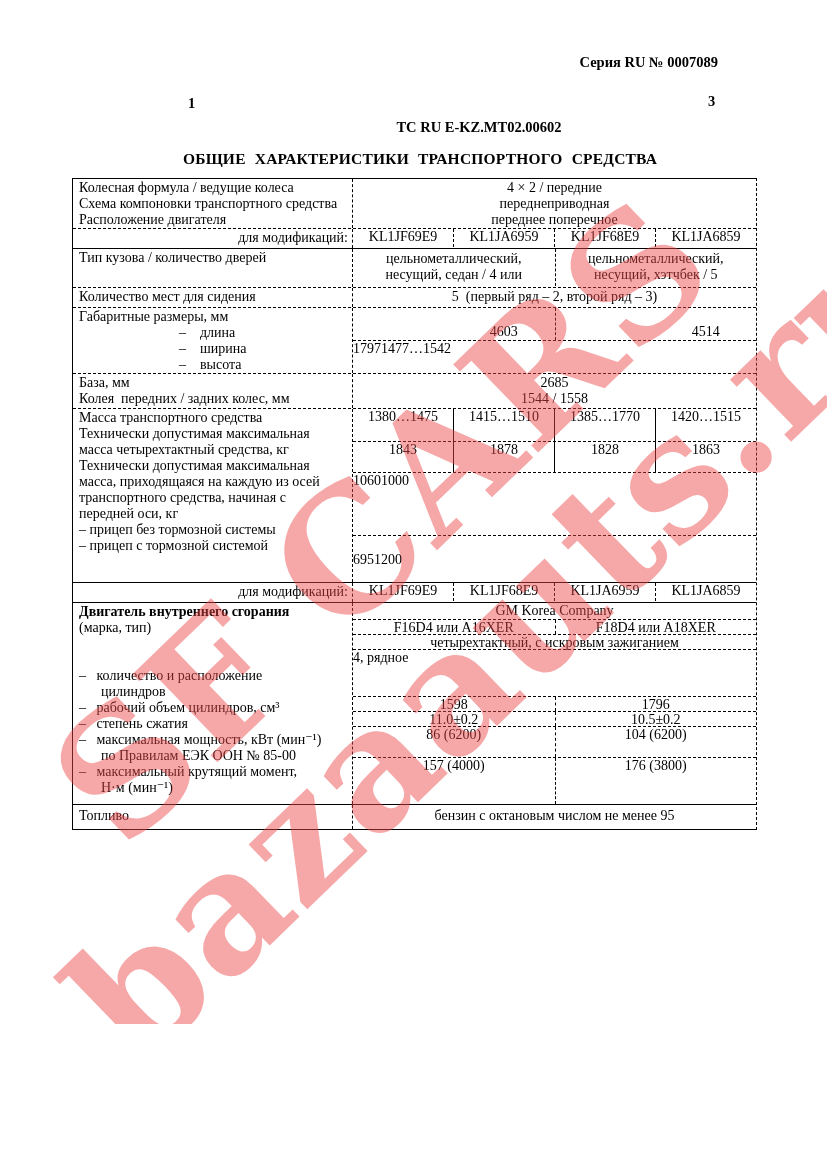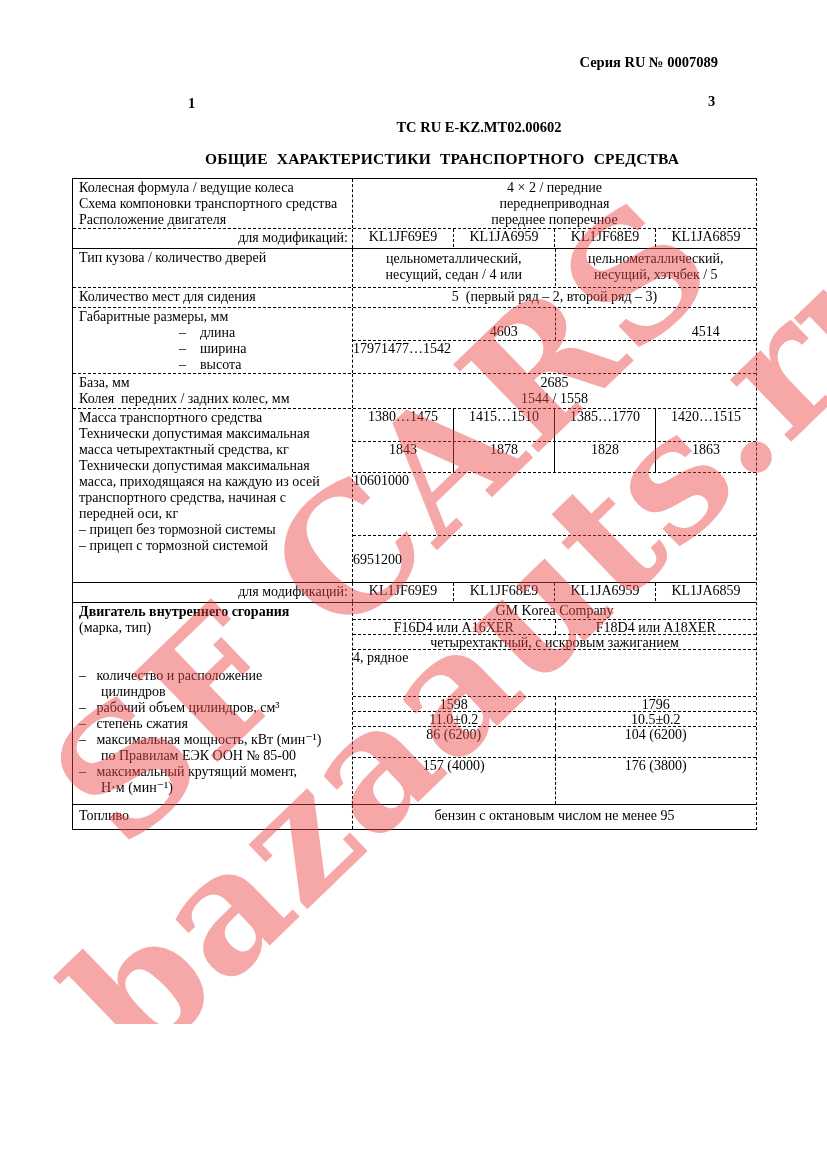--- a/index.html
+++ b/index.html
@@ -6,21 +6,21 @@
   .page {
     position:relative; width:827px; height:1024px; background:#ffffff;
     font-family:"Liberation Serif","DejaVu Serif",serif; color:#000;
     overflow:hidden;
   }
   .hdr { position:absolute; font-weight:bold; font-size:14.5px; white-space:nowrap; }
   #series   { top:54px;  right:109px; }
   #pg-left  { top:95px;  left:188px; }
   #pg-right { top:93px;  left:708px; }
   #approval { top:119px; left:479px; transform:translateX(-50%); }
-  #doc-title{ top:150px; left:442px; transform:translateX(-50%); font-size:15.5px; word-spacing:5px; letter-spacing:.2px; }
+  #doc-title{ top:150px; left:420px; transform:translateX(-50%); font-size:15.5px; word-spacing:5px; letter-spacing:.2px; }
 
   .tbl {
     position:absolute; left:72px; top:178px; width:685px;
     border-top:1.8px solid #000; border-bottom:1.8px solid #000;
     border-left:1.6px solid #000; border-right:1px dashed #000;
     font-size:14px; line-height:16px; box-sizing:border-box; background:transparent;
   }
   .row { display:flex; border-top:1px dashed #000; align-items:stretch; }
   .row:first-child { border-top:none; }
   .row.st { border-top:1.6px solid #000; }

